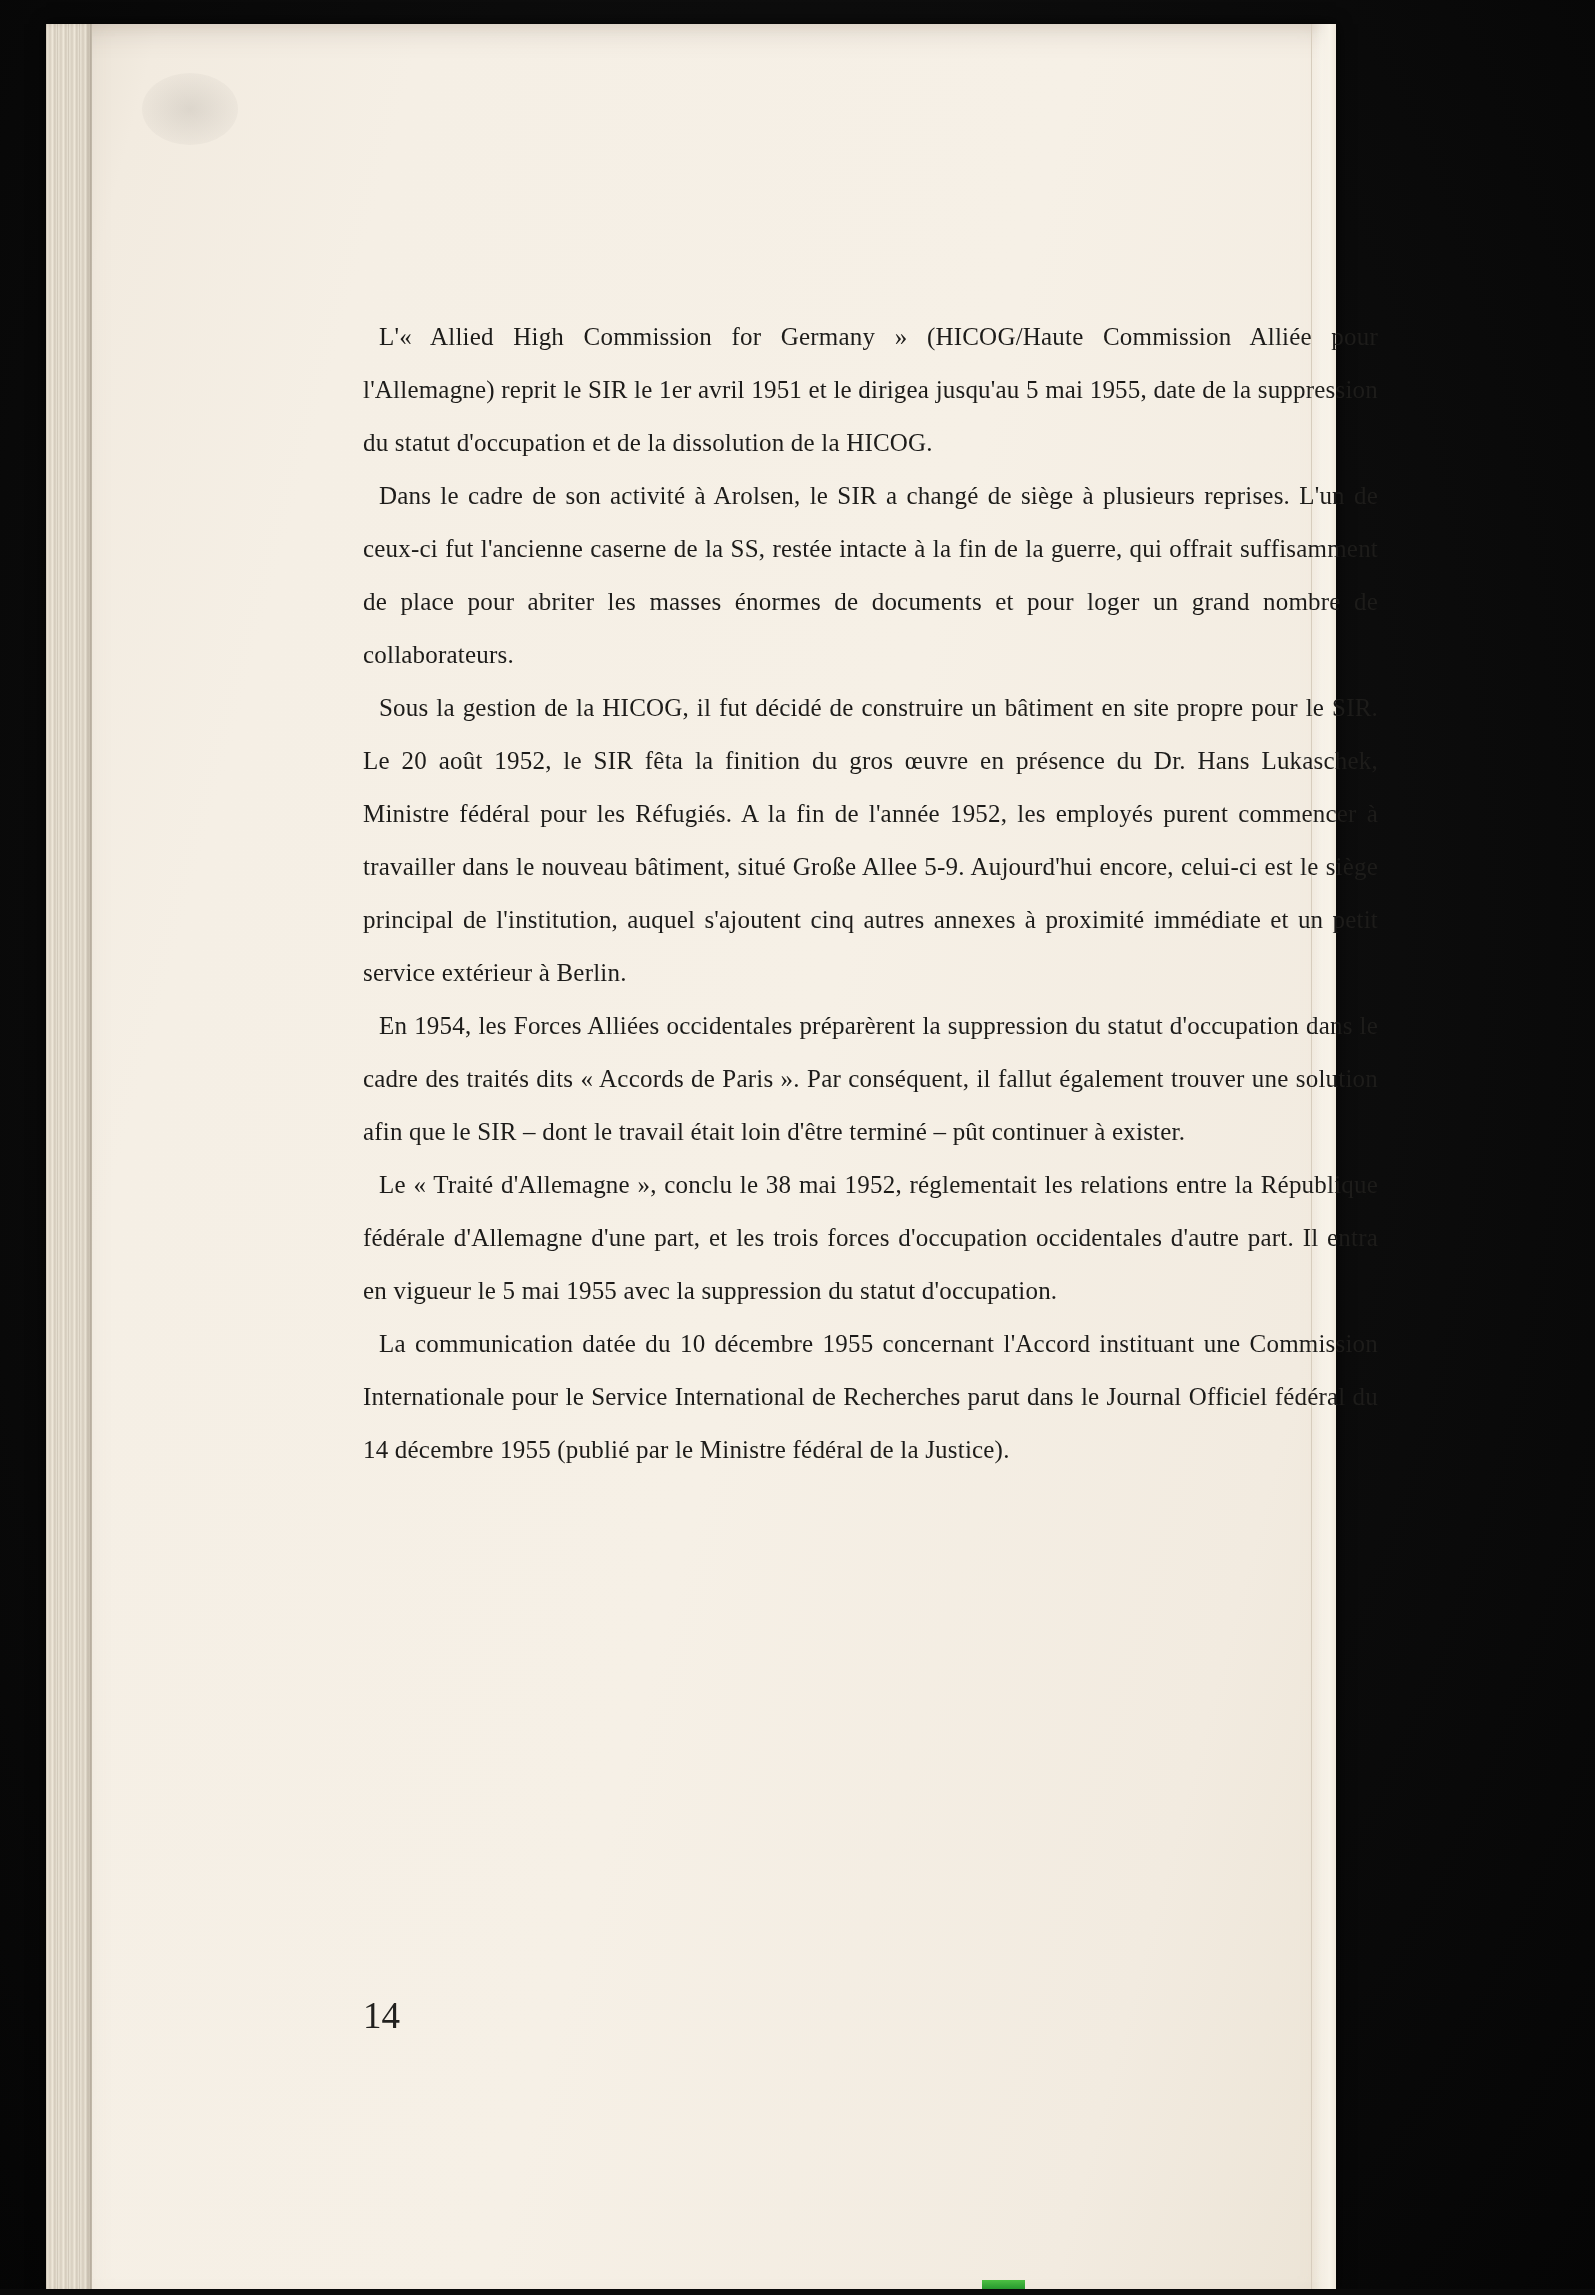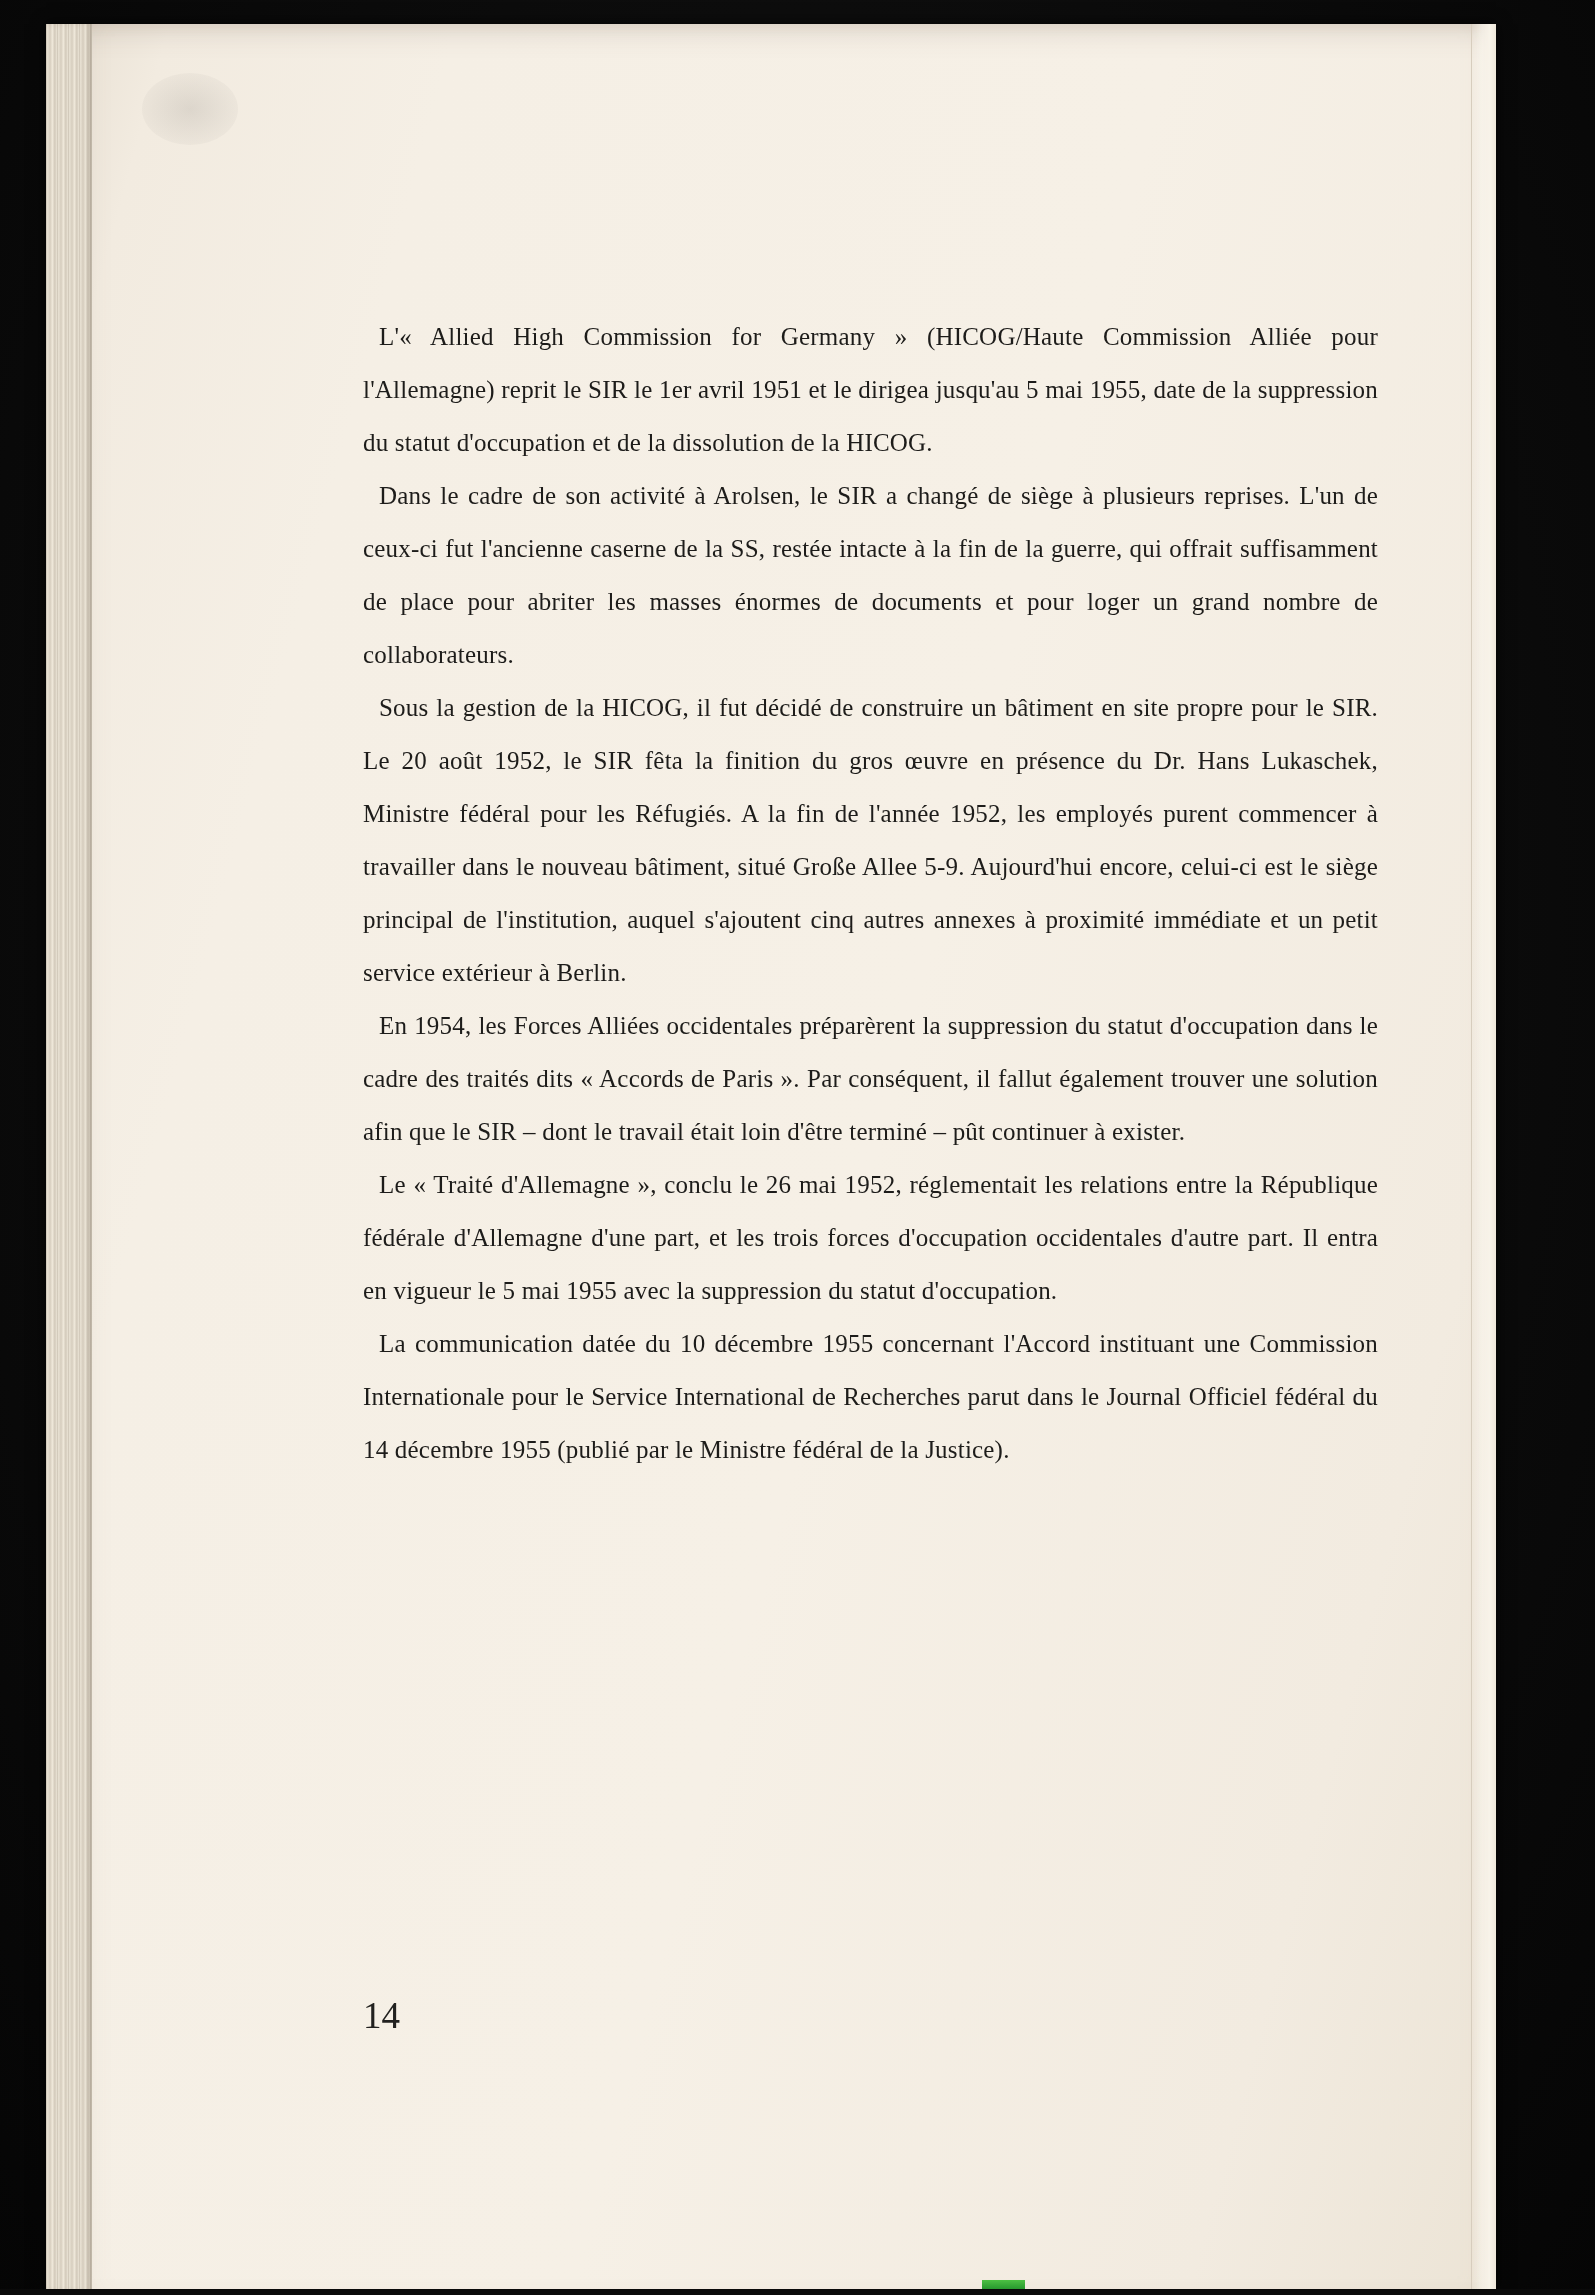--- a/index.html
+++ b/index.html
@@ -20,21 +20,21 @@
     inset: 0;
     background:
       radial-gradient(ellipse at 50% 40%, rgba(40,40,40,0.25), rgba(0,0,0,0.6)),
       #0d0d0d;
   }
   
   .page {
     position: absolute;
     left: 46px;
     top: 24px;
-    width: 1450px;
+    width: 1290px;
     height: 2267px;
     background:
       linear-gradient(105deg,
         #e7dfd2 0%,
         #f2ebe0 6%,
         #f5efe5 20%,
         #f6f0e6 55%,
         #f2ebe0 85%,
         #ece4d6 100%);
     box-shadow:
@@ -133,21 +133,21 @@
 <div class="page">
   <div class="page-stack"></div>
   <div class="next-page-edge"></div>
   <div class="smudge"></div>
 
   <div class="text-block">
     <p>L'« Allied High Commission for Germany » (HICOG/Haute Commission Alliée pour l'Allemagne) reprit le SIR le 1er avril 1951 et le dirigea jusqu'au 5 mai 1955, date de la suppression du statut d'occupation et de la dissolution de la HICOG.</p>
     <p>Dans le cadre de son activité à Arolsen, le SIR a changé de siège à plusieurs reprises. L'un de ceux-ci fut l'ancienne caserne de la SS, restée intacte à la fin de la guerre, qui offrait suffisamment de place pour abriter les masses énormes de documents et pour loger un grand nombre de collaborateurs.</p>
     <p>Sous la gestion de la HICOG, il fut décidé de construire un bâtiment en site propre pour le SIR. Le 20 août 1952, le SIR fêta la finition du gros œuvre en présence du Dr. Hans Lukaschek, Ministre fédéral pour les Réfugiés. A la fin de l'année 1952, les employés purent commencer à travailler dans le nouveau bâtiment, situé Große Allee 5-9. Aujourd'hui encore, celui-ci est le siège principal de l'institution, auquel s'ajoutent cinq autres annexes à proximité immédiate et un petit service extérieur à Berlin.</p>
     <p>En 1954, les Forces Alliées occidentales préparèrent la suppression du statut d'occupation dans le cadre des traités dits « Accords de Paris ». Par conséquent, il fallut également trouver une solution afin que le SIR – dont le travail était loin d'être terminé – pût continuer à exister.</p>
-    <p>Le « Traité d'Allemagne », conclu le 26 mai 1952, réglementait les relations entre la République fédérale d'Allemagne d'une part, et les trois forces d'occupation occidentales d'autre part. Il entra en vigueur le 5 mai 1955 avec la suppression du statut d'occupation.</p>
+    <p>Le « Traité d'Allemagne », conclu le 38 mai 1952, réglementait les relations entre la République fédérale d'Allemagne d'une part, et les trois forces d'occupation occidentales d'autre part. Il entra en vigueur le 5 mai 1955 avec la suppression du statut d'occupation.</p>
     <p>La communication datée du 10 décembre 1955 concernant l'Accord instituant une Commission Internationale pour le Service International de Recherches parut dans le Journal Officiel fédéral du 14 décembre 1955 (publié par le Ministre fédéral de la Justice).</p>
   </div>
 
   <div class="page-number">14</div>
 
   <div class="green-artifact"></div>
 </div>
 
 <div class="bottom-strip"></div>
 

